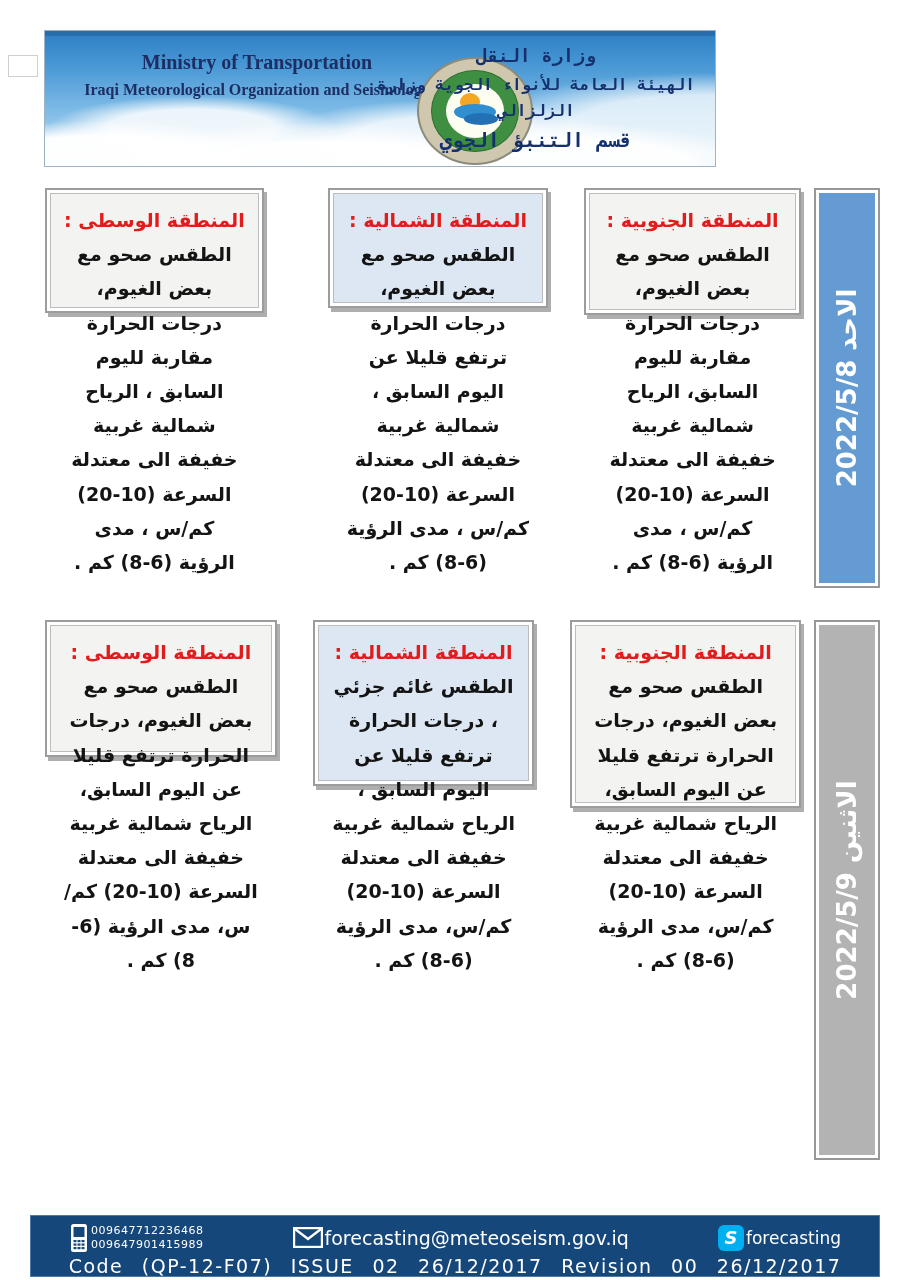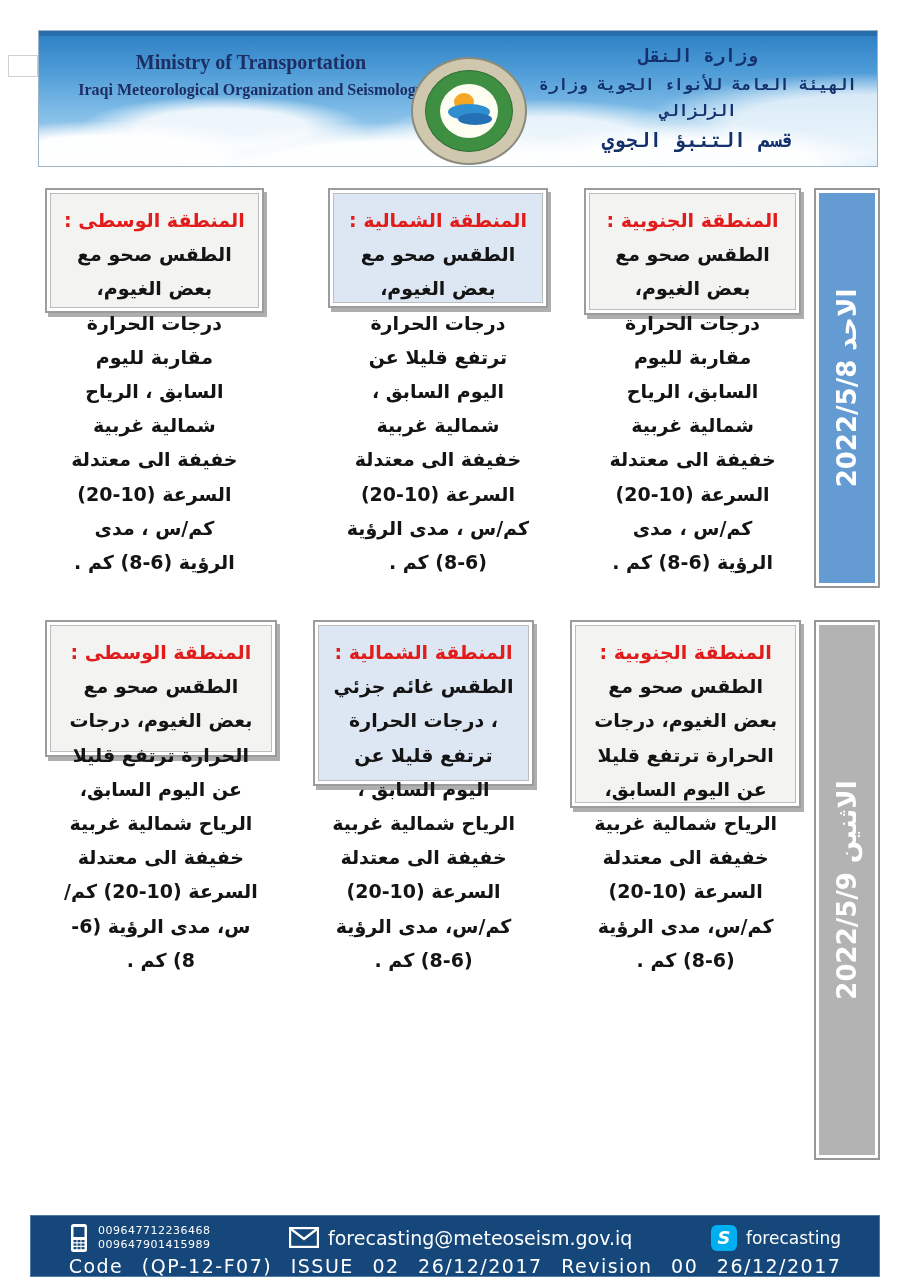--- a/index.html
+++ b/index.html
@@ -2,21 +2,21 @@
 <html lang="ar"><head>
 <meta charset="utf-8">
 <style>
   * { margin:0; padding:0; box-sizing:border-box; }
   html,body { background:#ffffff; }
   body { font-family:"DejaVu Sans", sans-serif; }
   .page { position:relative; width:898px; height:1280px; background:#ffffff; overflow:hidden; }
 
   
   .header {
-    position:absolute; left:38px; top:30px; width:840px; height:137px;
+    position:absolute; left:44px; top:30px; width:672px; height:137px;
     border:1px solid #9db4c6;
     background-image:
       radial-gradient(ellipse 230px 55px at 8% 98%,  rgba(255,255,255,0.98) 50%, rgba(255,255,255,0) 78%),
       radial-gradient(ellipse 300px 70px at 42% 108%, rgba(255,255,255,0.98) 50%, rgba(255,255,255,0) 78%),
       radial-gradient(ellipse 260px 60px at 78% 102%, rgba(255,255,255,0.95) 48%, rgba(255,255,255,0) 76%),
       radial-gradient(ellipse 200px 45px at 22% 72%,  rgba(255,255,255,0.85) 42%, rgba(255,255,255,0) 72%),
       radial-gradient(ellipse 240px 55px at 60% 80%,  rgba(255,255,255,0.80) 40%, rgba(255,255,255,0) 72%),
       radial-gradient(ellipse 320px 75px at 98% 70%,  rgba(255,255,255,0.75) 40%, rgba(255,255,255,0) 70%),
       linear-gradient(180deg,#2c7fc4 0%,#4c9ad6 28%,#7cbae6 58%,#c2e0f5 100%);
   }
@@ -70,21 +70,21 @@
     display:flex; align-items:center; justify-content:center; }
   .tab-sunday .fill { background:#649bd2; }
   .tab-monday .fill { background:#b3b3b3; }
   .day-tab .label { transform:rotate(-90deg); white-space:nowrap; direction:rtl;
     color:#ffffff; font-weight:bold; font-size:26px; letter-spacing:1px; }
 
   
   .footer { position:absolute; left:30px; top:1215px; width:850px; height:62px;
     background:#16477a; border:1px solid #4a7bab; color:#ffffff; }
   .f-row1 { display:flex; align-items:center; justify-content:space-between; padding:5px 38px 0 38px; height:38px; }
-  .contact { display:flex; align-items:center; gap:9px; }
+  .contact { display:flex; align-items:center; gap:2px; }
   .phones { font-size:11px; line-height:1.25; letter-spacing:0.5px; }
   .email-text { font-size:19px; }
   .skype-badge { width:26px; height:26px; border-radius:6px; background:#00aff0;
     display:flex; align-items:center; justify-content:center;
     color:#ffffff; font-weight:bold; font-size:18px; font-style:italic; }
   .skype-text { font-size:17px; }
   .f-row2 { text-align:center; font-size:19px; letter-spacing:1.5px; word-spacing:11px; padding-top:1px; }
   .icon-svg { display:block; }
 </style>
 </head>

